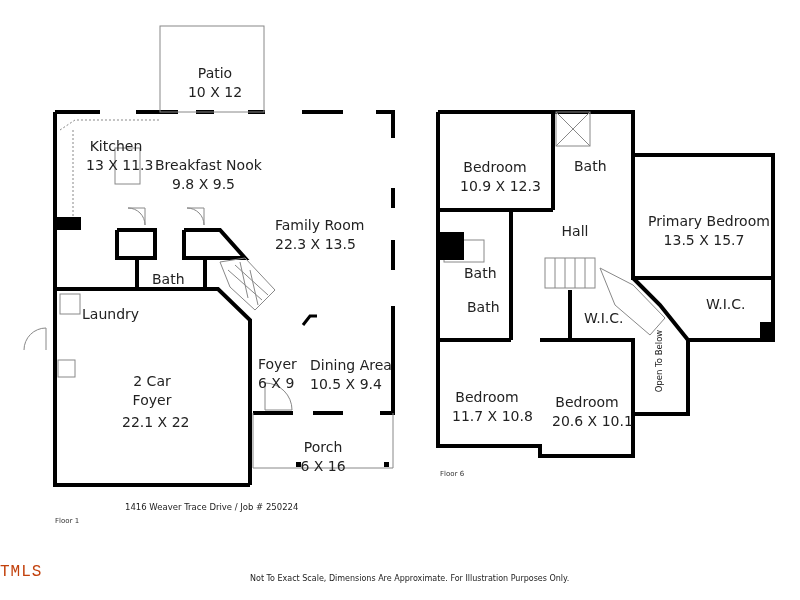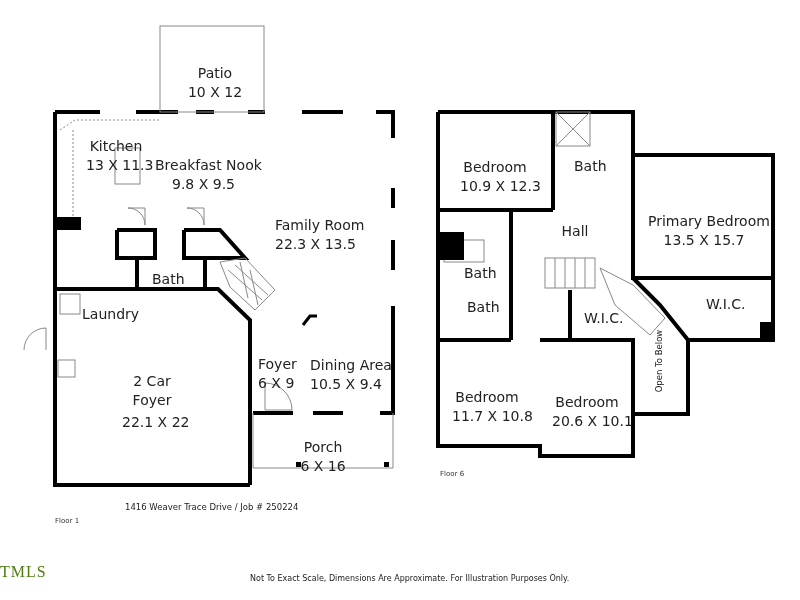--- a/index.html
+++ b/index.html
@@ -2,21 +2,21 @@
 <html><head>
 <meta charset="utf-8">
 <style>
   html, body { margin: 0; padding: 0; background: #ffffff; }
   body { width: 800px; height: 600px; position: relative; overflow: hidden; font-family: "DejaVu Sans", sans-serif; }
   #plan { position: absolute; left: 0; top: 0; width: 800px; height: 600px; }
   .lbl { position: absolute; font-size: 14px; color: #222; text-align: center; white-space: nowrap; line-height: 1.35; }
   .lbl span { display: block; }
   .small { font-size: 7px; color: #333; position: absolute; white-space: nowrap; }
   .caption { position: absolute; font-size: 8.5px; color: #222; white-space: nowrap; }
-  .mls { position: absolute; left: 0; top: 563px; font-size: 16px; color: #4d7c0f; letter-spacing: 1px; font-family: Liberation Serif, serif; }
+  .mls { position: absolute; left: 0; top: 563px; font-size: 16px; color: #c2410c; letter-spacing: 1px; font-family: Liberation Mono, monospace; }
   .vert { position: absolute; font-size: 8.5px; color: #222; transform: rotate(-90deg); transform-origin: center; white-space: nowrap; }
 </style>
 </head>
 <body>
 
 <svg id="plan" viewBox="0 0 800 600" xmlns="http://www.w3.org/2000/svg">
   <g fill="none" stroke="#000" stroke-width="4">
 
     <polyline points="55,112 55,485 250,485"></polyline>
     <polyline points="55,112 100,112"></polyline>

